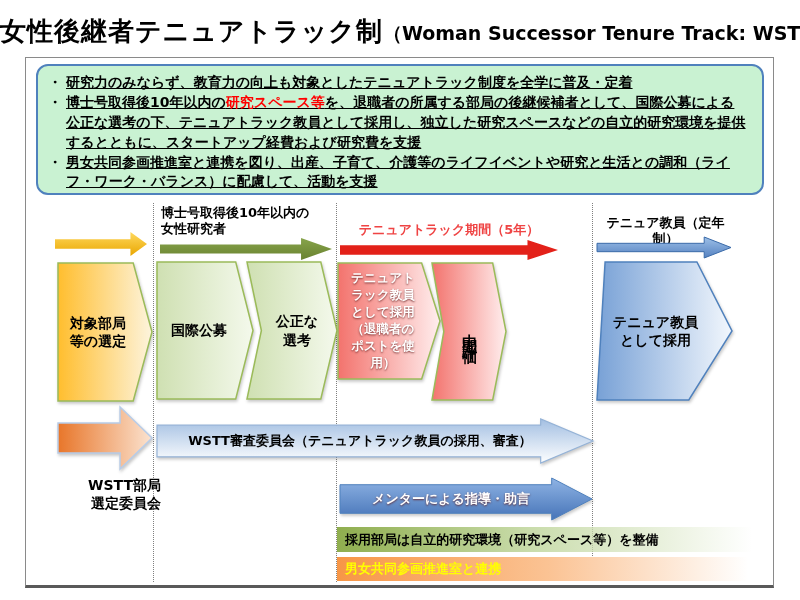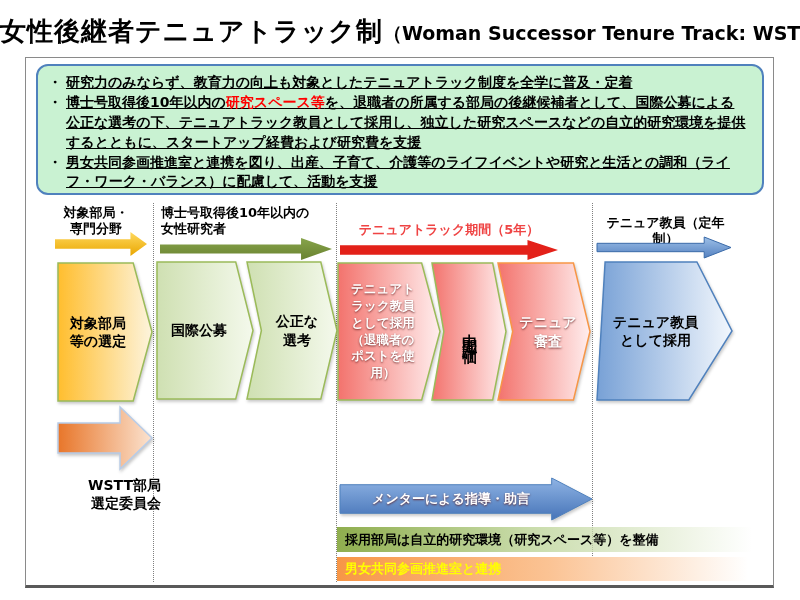--- a/index.html
+++ b/index.html
@@ -105,22 +105,20 @@
       <li><span>研究力のみならず、教育力の向上も対象としたテニュアトラック制度を全学に普及・定着</span><span class="hl"></span><span></span></li>
       <li><span>博士号取得後10年以内の</span><span class="hl">研究スペース等</span><span>を、退職者の所属する部局の後継候補者として、国際公募による公正な選考の下、テニュアトラック教員として採用し、独立した研究スペースなどの自立的研究環境を提供するとともに、スタートアップ経費および研究費を支援</span></li>
       <li><span>男女共同参画推進室と連携を図り、出産、子育て、介護等のライフイベントや研究と生活との調和（ライフ・ワーク・バランス）に配慮して、活動を支援</span><span class="hl"></span><span></span></li>
     </ul>
   </div>
 
   <div class="divider" style="left:153px;top:203px;height:379px;"></div>
   <div class="divider" style="left:336px;top:203px;height:379px;"></div>
   <div class="divider" style="left:592px;top:203px;height:353px;"></div>
 
-  <div class="col-header" style="left:42px;top:205px;width:108px;text-align:center;">対象部局・
-専門分野</div>
   <div class="css-arrow" style="left:55px;top:232px;width:92px;height:24px;">
       <div class="arrow-shape gold-fill"></div>
     </div>
 
   <div class="shape" style="left:58px;top:263px;width:94px;height:138px;">
     <svg viewBox="0 0 100 100" preserveAspectRatio="none">
       <polygon points="0,0 80,0 100,50 80,100 0,100" fill="url(#gradChevGold)" stroke="#9bbb59" stroke-width="1.5" vector-effect="non-scaling-stroke"></polygon>
     </svg>
     <div class="shape-label" style="font-size:14px;padding-right:14px;">対象部局
 等の選定</div>
@@ -152,59 +150,58 @@
     </svg>
     <div class="shape-label" style="font-size:14px;padding-left:10px;">公正な
 選考</div>
   </div>
 
   <div class="col-header dark-red" style="left:340px;top:222px;width:218px;text-align:center;">テニュアトラック期間（5年）</div>
   <div class="css-arrow" style="left:340px;top:240px;width:218px;height:20px;">
       <div class="arrow-shape red-fill"></div>
     </div>
 
-  <div class="shape" style="left:338px;top:263px;width:102px;height:137px;text-decoration:underline;">
+  <div class="shape" style="left:338px;top:263px;width:102px;height:116px;text-decoration:underline;">
     <svg viewBox="0 0 100 100" preserveAspectRatio="none">
       <polygon points="0,0 82,0 100,50 82,100 0,100" fill="url(#gradChevRed)" stroke="#9bbb59" stroke-width="1.5" vector-effect="non-scaling-stroke"></polygon>
     </svg>
     <div class="shape-label txt-white" style="font-size:12.5px;line-height:1.35;padding:0 16px 0 4px;">テニュアト
 ラック教員
 として採用
 （退職者の
 ポストを使
 用）</div>
   </div>
   <div class="shape" style="left:432px;top:263px;width:74px;height:137px;">
     <svg viewBox="0 0 100 100" preserveAspectRatio="none">
       <polygon points="0,0 82,0 100,50 82,100 0,100 16,50" fill="url(#gradChevRed)" stroke="#9bbb59" stroke-width="1.5" vector-effect="non-scaling-stroke"></polygon>
     </svg>
     <div class="shape-label vertical" style="font-size:15px;">中間評価</div>
   </div>
-  <div class="shape" style="left:498px;top:263px;width:92px;height:137px;">
-    <svg viewBox="0 0 100 100" preserveAspectRatio="none">
-      <polygon points="0,0 82,0 100,50 82,100 0,100 16,50" fill="url(#gradChevRed)" stroke="#f79646" stroke-width="1.5" vector-effect="non-scaling-stroke"></polygon>
-    </svg>
-    <div class="shape-label txt-white" style="font-size:14px;padding-left:8px;">テニュア
-審査</div>
-  </div>
 
   <div class="col-header" style="left:598px;top:215px;width:135px;text-align:center;">テニュア教員（定年制）</div>
   <div class="shape" style="left:597px;top:237px;width:134px;height:21px;filter:none;">
     <svg viewBox="0 0 100 100" preserveAspectRatio="none">
       <polygon points="0,30 80,30 80,0 100,50 80,100 80,70 0,70" fill="url(#gradSmallBlue)" stroke="#3a6aa8" stroke-width="1" vector-effect="non-scaling-stroke"></polygon>
     </svg>
   </div>
   <div class="shape" style="left:597px;top:262px;width:135px;height:138px;">
     <svg viewBox="0 0 100 100" preserveAspectRatio="none">
       <polygon points="6,0 74,0 100,50 68,100 0,100" fill="url(#gradBigBlue)" stroke="#4f81bd" stroke-width="1.5" vector-effect="non-scaling-stroke"></polygon>
     </svg>
     <div class="shape-label" style="font-size:14px;padding-right:18px;">テニュア教員
 として採用</div>
   </div>
 
+  <div class="shape" style="left:157px;top:419px;width:436px;height:44px;">
+    <svg viewBox="0 0 100 100" preserveAspectRatio="none">
+      <polygon points="0,14 88,14 88,0 100,50 88,100 88,86 0,86" fill="url(#gradBanner)" stroke="#95b3d7" stroke-width="1.2" vector-effect="non-scaling-stroke"></polygon>
+    </svg>
+    <div class="shape-label" style="font-size:13px;padding-right:30px;">WSTT審査委員会（テニュアトラック教員の採用、審査）</div>
+  </div>
 
   <div class="shape" style="left:340px;top:478px;width:252px;height:42px;">
     <svg viewBox="0 0 100 100" preserveAspectRatio="none">
       <polygon points="0,16 84,16 84,0 100,50 84,100 84,84 0,84" fill="url(#gradMentor)" stroke="#4f81bd" stroke-width="1" vector-effect="non-scaling-stroke"></polygon>
     </svg>
     <div class="shape-label txt-white" style="font-size:13px;padding-right:30px;">メンターによる指導・助言</div>
   </div>
 
   <div class="bar bar-green" style="left:337px;top:527px;width:428px;height:25px;">
     <span>採用部局は自立的研究環境（研究スペース等）を整備</span>

